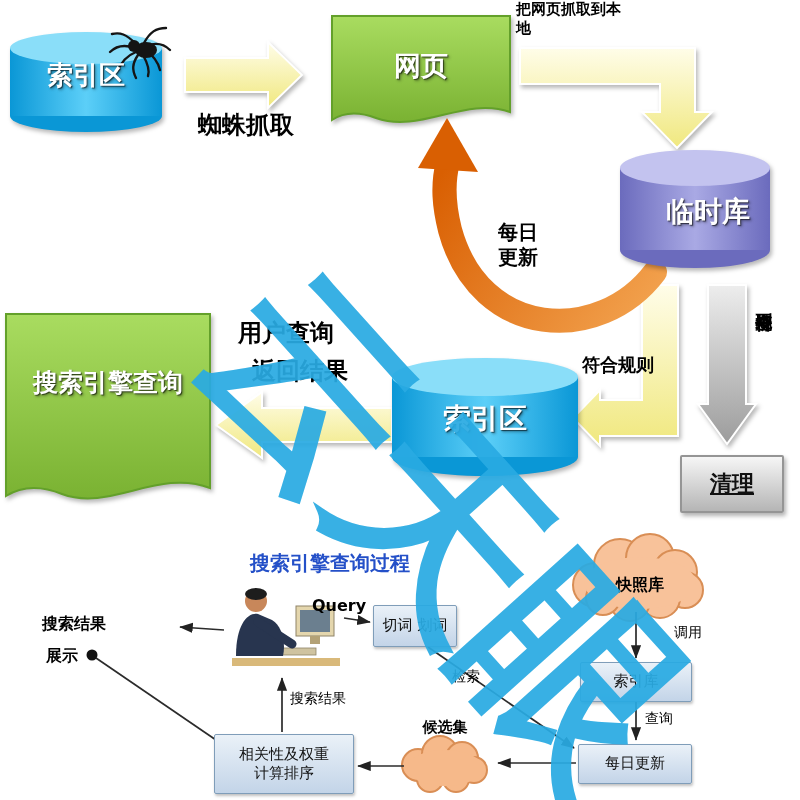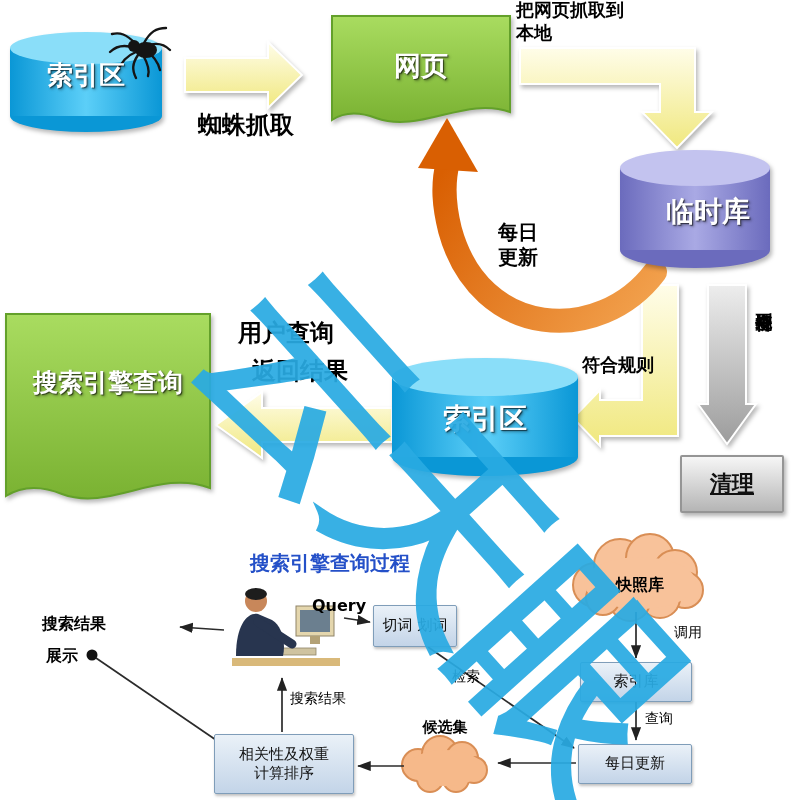--- a/index.html
+++ b/index.html
@@ -163,21 +163,21 @@
       <line x1="282" y1="732" x2="282" y2="678" marker-end="url(#ah)"></line>
       <line x1="224" y1="630" x2="180" y2="627" marker-end="url(#ah)"></line>
       <line x1="216" y1="740" x2="96" y2="658"></line>
     </g>
     <circle cx="92" cy="655" r="5.5" fill="#111"></circle>
   </svg>
 
   <div class="lbl cyl-label" style="left:10px;top:58px;width:152px;font-size:26px;">索引区</div>
   <div class="lbl cyl-label" style="left:332px;top:48px;width:178px;font-size:27px;">网页</div>
   <div class="lbl caption" style="left:186px;top:110px;width:120px;font-size:24px;text-align:center;">蜘蛛抓取</div>
-  <div class="lbl caption" style="left:516px;top:0px;width:118px;font-size:18px;font-family:Liberation Mono, monospace;">把网页抓取到本地</div>
+  <div class="lbl caption" style="left:516px;top:0px;width:118px;font-size:15px;">把网页抓取到本地</div>
   <div class="lbl cyl-label" style="left:620px;top:193px;width:176px;font-size:28px;">临时库</div>
   <div class="lbl caption" style="left:498px;top:220px;width:46px;font-size:20px;">每日更新</div>
   <div class="lbl caption" style="left:582px;top:354px;width:90px;font-size:18px;">符合规则</div>
   <div class="lbl caption vertical" style="left:753px;top:300px;height:120px;font-size:17px;">不符合规则</div>
   <div class="cleanbox" style="left:680px;top:455px;width:100px;height:54px;">清理</div>
   <div class="lbl cyl-label" style="left:392px;top:400px;width:186px;font-size:28px;">索引区</div>
   <div class="lbl cyl-label" style="left:6px;top:366px;width:204px;font-size:25px;">搜索引擎查询</div>
   <div class="lbl caption" style="left:238px;top:318px;width:160px;font-size:24px;">用户查询</div>
   <div class="lbl caption" style="left:252px;top:356px;width:160px;font-size:24px;">返回结果</div>
 

